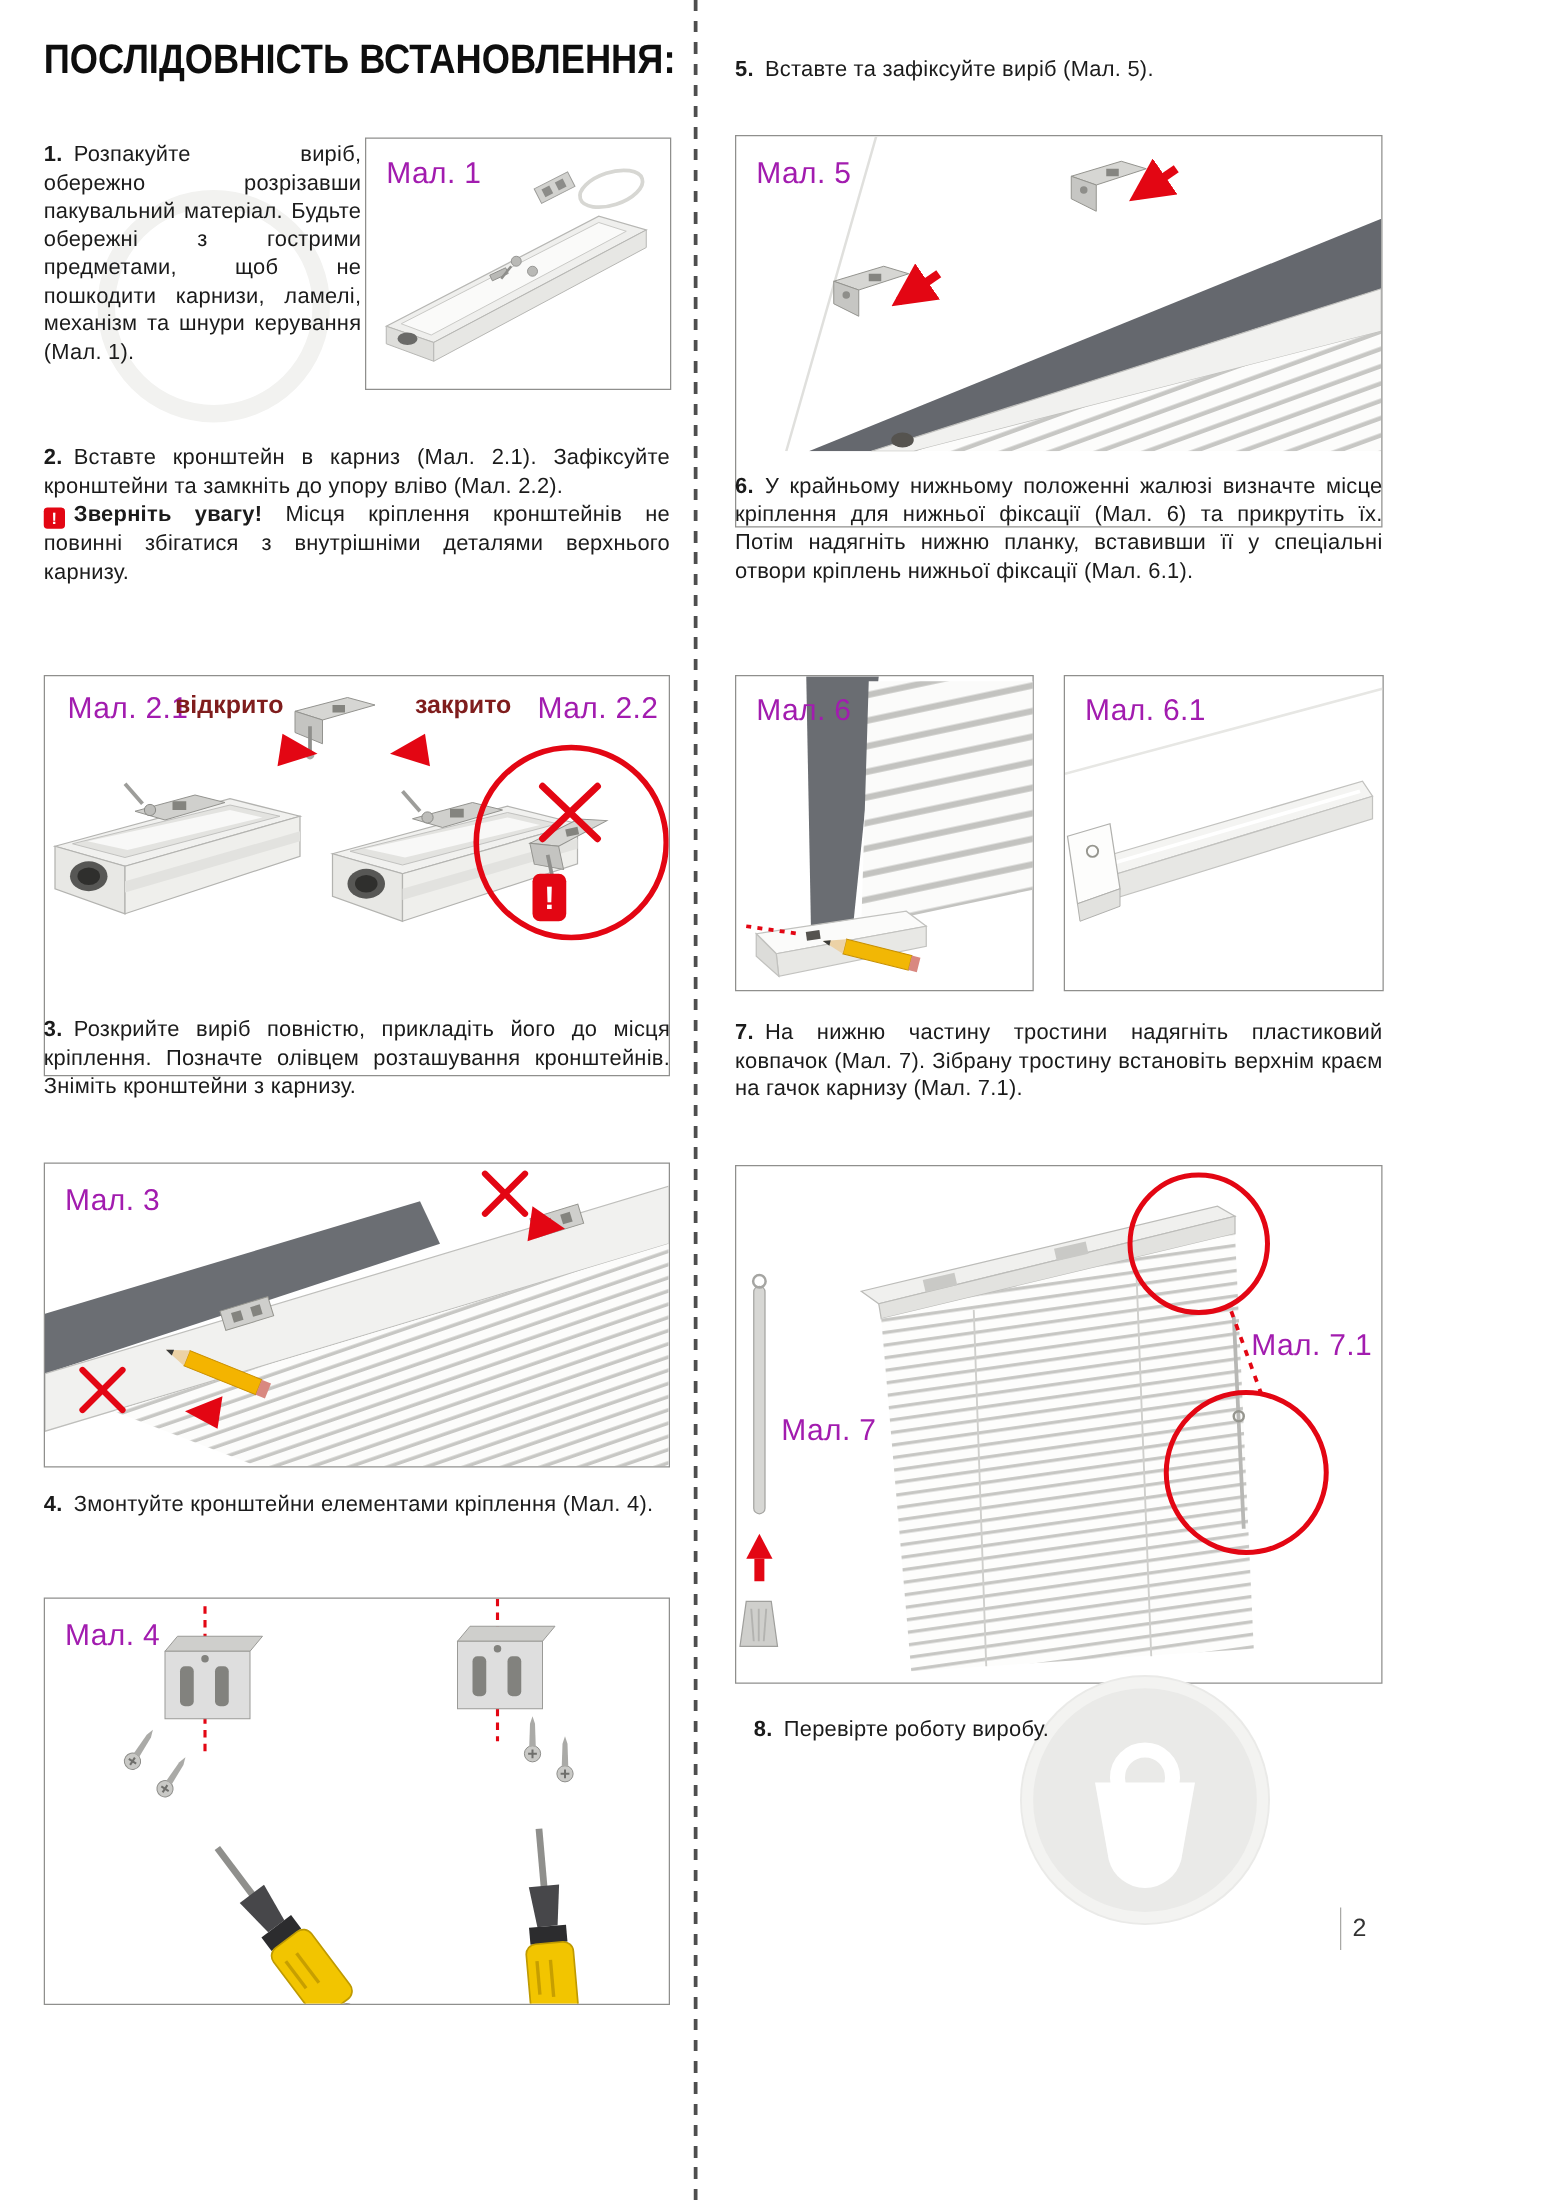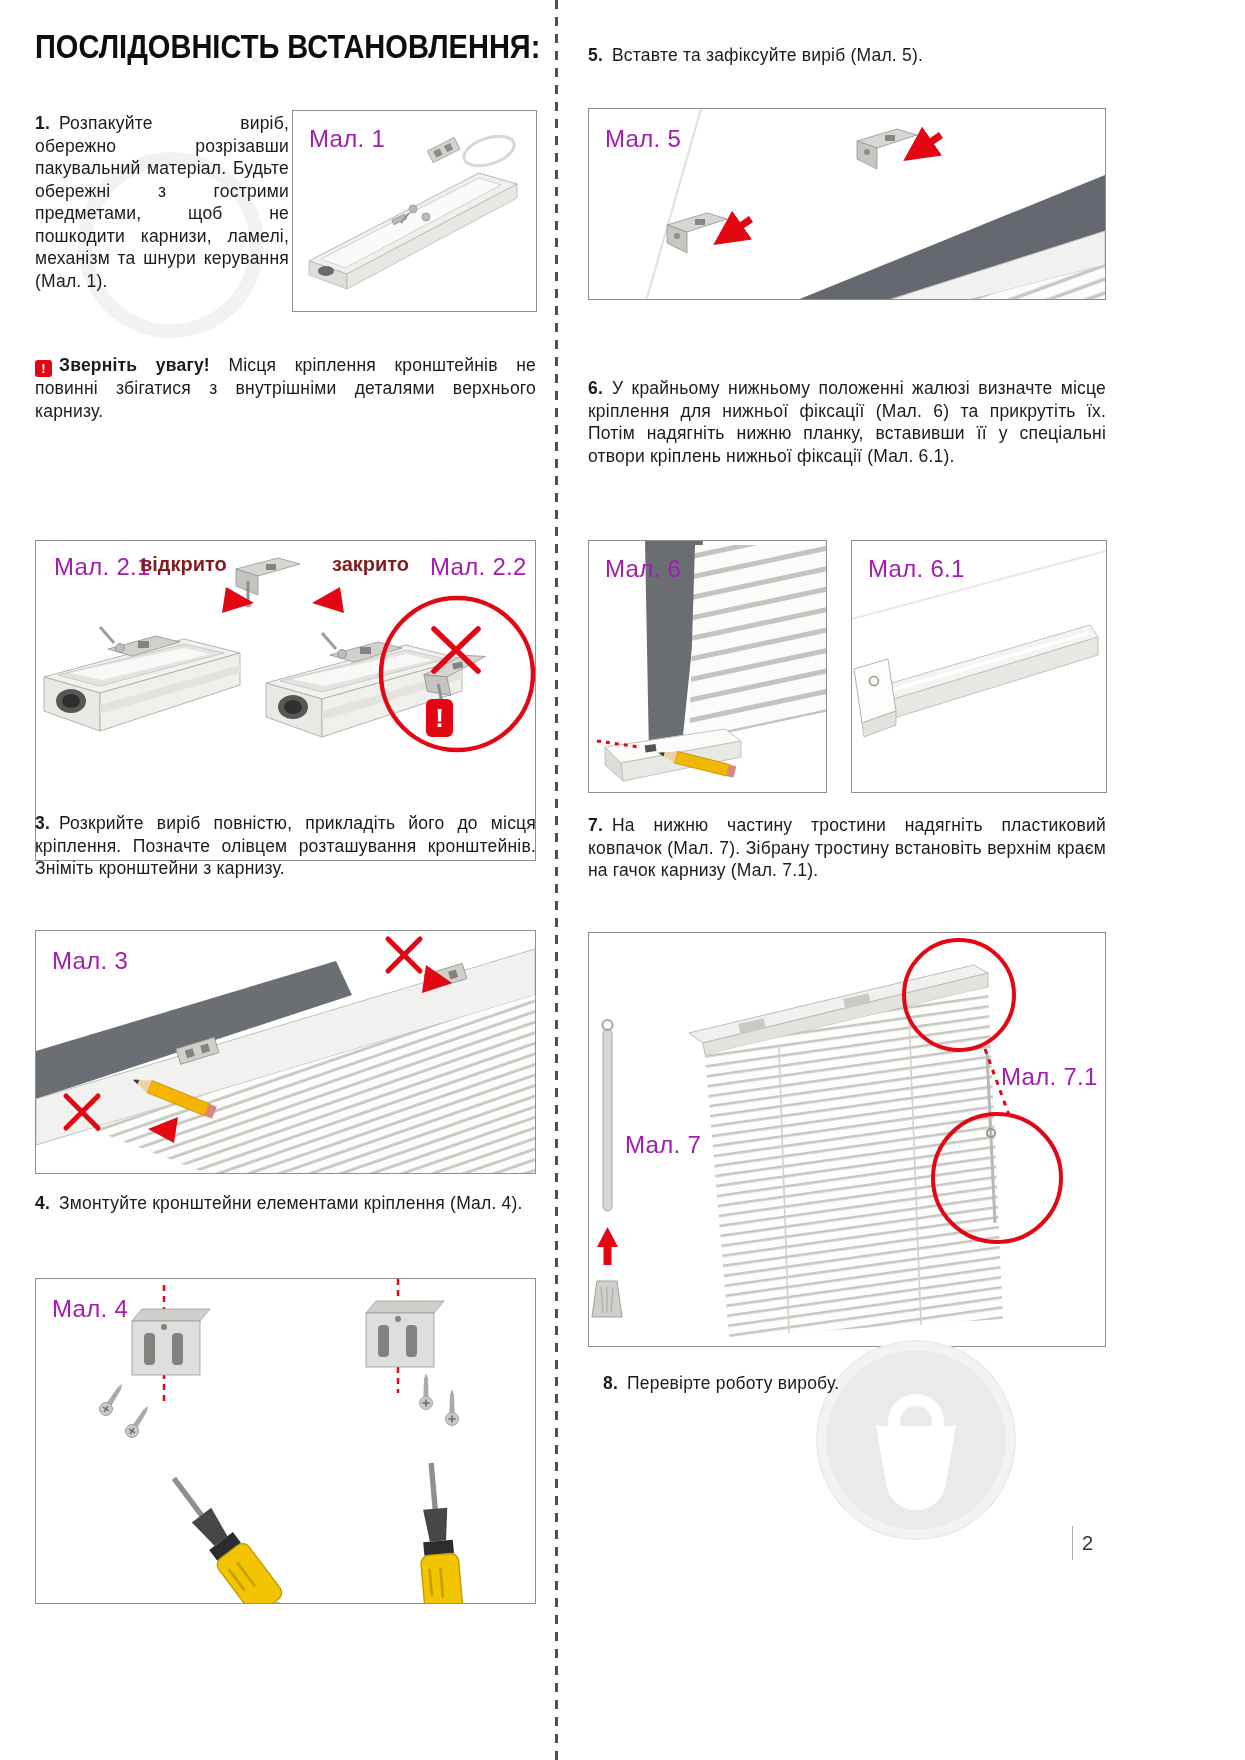--- a/index.html
+++ b/index.html
@@ -60,20 +60,21 @@
       <g fill="#b9b9b6" stroke="#8e8e8b" stroke-width="0.7">
         <circle cx="120" cy="98" r="4"></circle>
         <circle cx="133" cy="106" r="4"></circle>
         <rect x="99" y="106" width="14" height="5" transform="rotate(-25 106 108)"></rect>
       </g>
       <line x1="116" y1="102" x2="108" y2="112" stroke="#8e8e8b" stroke-width="2"></line>
     </svg>
   </figure>
 
   <div class="stepwrap" style="left:35px;top:354px;width:501px">
+    <p class="steppar"><span class="num">2.</span><span>Вставте кронштейн в карниз (Мал. 2.1). Зафіксуйте кронштейни та замкніть до упору вліво (Мал. 2.2).</span></p>
     <p class="steppar"><span class="wicon">!</span><span class="wtitle">Зверніть увагу!</span> <span>Місця кріплення кронштейнів не повинні збігатися з внутрішніми деталями верхнього карнизу.</span></p>
   </div>
 
   <figure class="figbox" style="left:35px;top:540px;width:501px;height:321px">
     <span class="figlabel" style="left:18px;top:12px">Мал. 2.1</span>
     <span class="redlabel" style="left:104px;top:12px">відкрито</span>
     <span class="redlabel" style="left:296px;top:12px">закрито</span>
     <span class="figlabel" style="left:394px;top:12px">Мал. 2.2</span>
     <span class="alert-badge" style="left:390px;top:158px">!</span>
     <svg width="499" height="251" viewBox="0 0 499 251">
@@ -215,21 +216,21 @@
       <g transform="translate(402,262) rotate(-5) scale(1.35)">
           <use href="#drill4"></use>
         </g>
     </svg>
   </figure>
 
   <div class="stepwrap" style="left:588px;top:44px;width:518px">
     <p class="steppar"><span class="num">5.</span><span>Вставте та зафіксуйте виріб (Мал. 5).</span></p>
   </div>
 
-  <figure class="figbox" style="left:588px;top:108px;width:518px;height:192px">
+  <figure class="figbox" style="left:588px;top:108px;width:518px;height:314px">
     <span class="figlabel" style="left:16px;top:16px">Мал. 5</span>
     <svg width="516" height="252" viewBox="0 0 516 252">
       <defs>
         <pattern id="sl5" width="13" height="13" patternUnits="userSpaceOnUse" patternTransform="rotate(-20)">
           <rect width="13" height="13" fill="#fcfcfb"></rect>
           <rect y="9.5" width="13" height="3.5" fill="#c7c7c4"></rect>
         </pattern>
         <marker id="ah5" markerWidth="5" markerHeight="5" refX="4" refY="2.5" orient="auto">
           <polygon points="0,0 5,2.5 0,5" fill="#e30613"></polygon>
         </marker>

